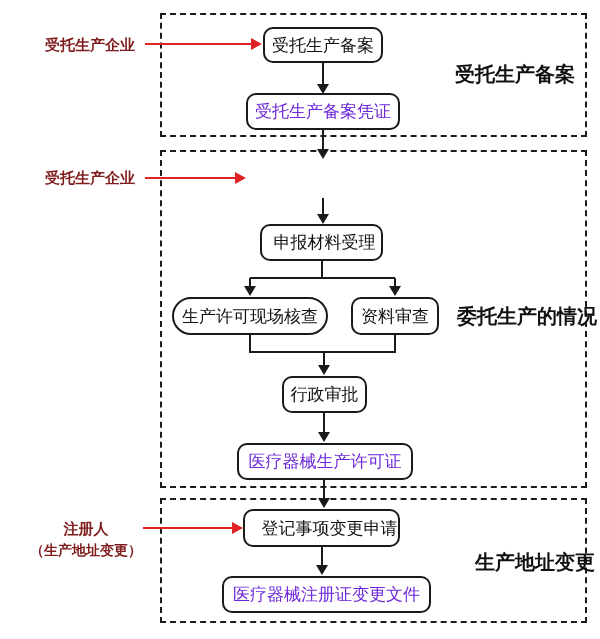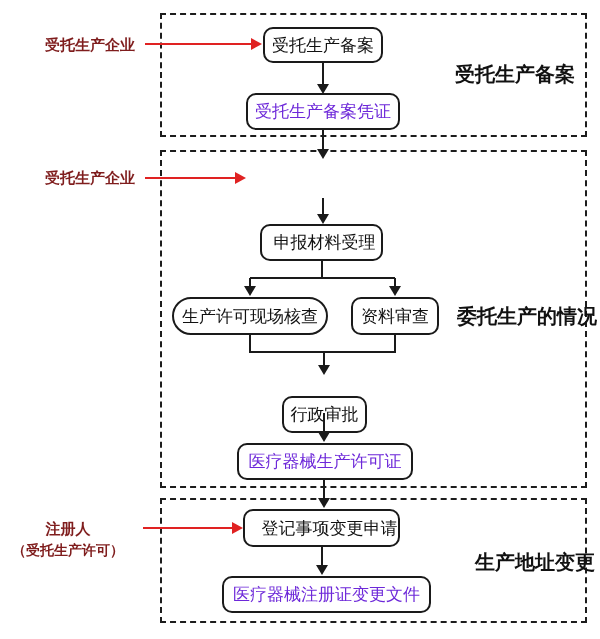--- a/index.html
+++ b/index.html
@@ -79,32 +79,32 @@
   <div class="section" style="left:160px; top:13px; width:427px; height:124px;"></div>
   <div class="section" style="left:160px; top:150px; width:427px; height:338px;"></div>
   <div class="section" style="left:160px; top:498px; width:427px; height:125px;"></div>
 
   <div class="section-title" style="left:455px; top:61px;">受托生产备案</div>
   <div class="section-title" style="left:457px; top:303px;">委托生产的情况</div>
   <div class="section-title" style="left:455px; top:549px;margin-left:20px;">生产地址变更</div>
 
   <div class="actor-label" style="left:40px; top:36px; width:100px;">受托生产企业</div>
   <div class="actor-label" style="left:40px; top:169px; width:100px;">受托生产企业</div>
-  <div class="actor-label" style="left:2px; top:520px; width:132px;">
+  <div class="actor-label" style="left:20px; top:520px; width:132px;">
     <div>注册人</div>
-    <div class="sub">（受托生产许可）</div>
+    <div class="sub">（生产地址变更）</div>
   </div>
 
   <div class="node" style="left:263px; top:27px; width:120px; height:36px;">受托生产备案</div>
   <div class="node red-text" style="left:246px; top:93px; width:154px; height:37px;">受托生产备案凭证</div>
 
   <div class="node" style="left:260px; top:224px; width:123px; height:37px;padding-left:6px;">申报材料受理</div>
   <div class="node" style="left:172px; top:297px; width:156px; height:38px;border-radius:19px;">生产许可现场核查</div>
   <div class="node" style="left:351px; top:297px; width:88px; height:38px;">资料审查</div>
-  <div class="node" style="left:282px; top:396px; width:85px; height:37px;">行政审批</div>
+  <div class="node" style="left:282px; top:376px; width:85px; height:37px;">行政审批</div>
   <div class="node red-text" style="left:237px; top:443px; width:176px; height:37px;">医疗器械生产许可证</div>
 
   <div class="node" style="left:243px; top:509px; width:157px; height:38px;padding-left:16px;">登记事项变更申请</div>
   <div class="node red-text" style="left:222px; top:576px; width:209px; height:37px;">医疗器械注册证变更文件</div>
 
   <svg class="connectors" width="600" height="639" viewBox="0 0 600 639">
 
     <g>
       <line class="red-line" x1="145" y1="44" x2="252" y2="44"></line>
       <polygon class="red-head" points="251,38 251,50 262,44"></polygon>

